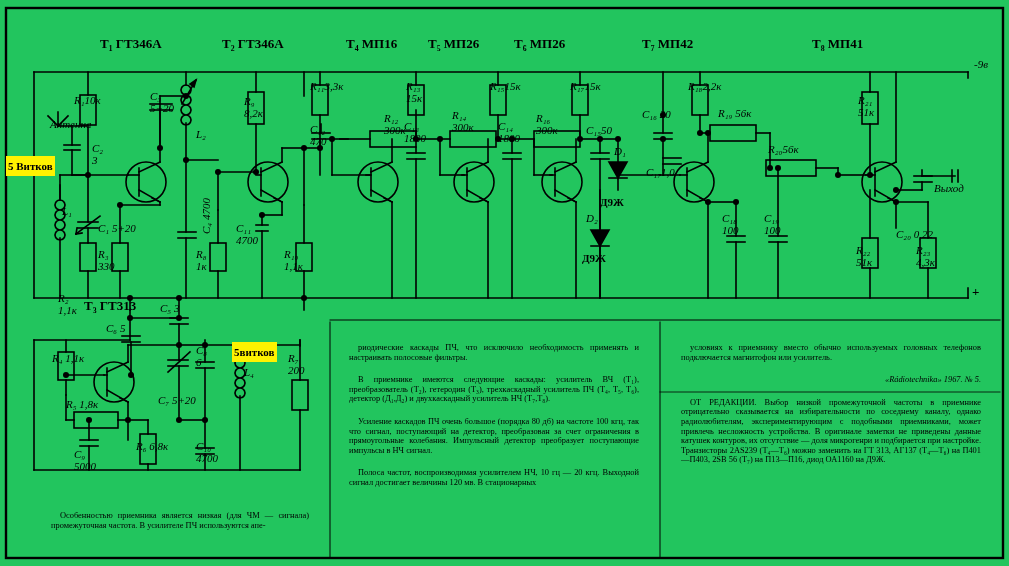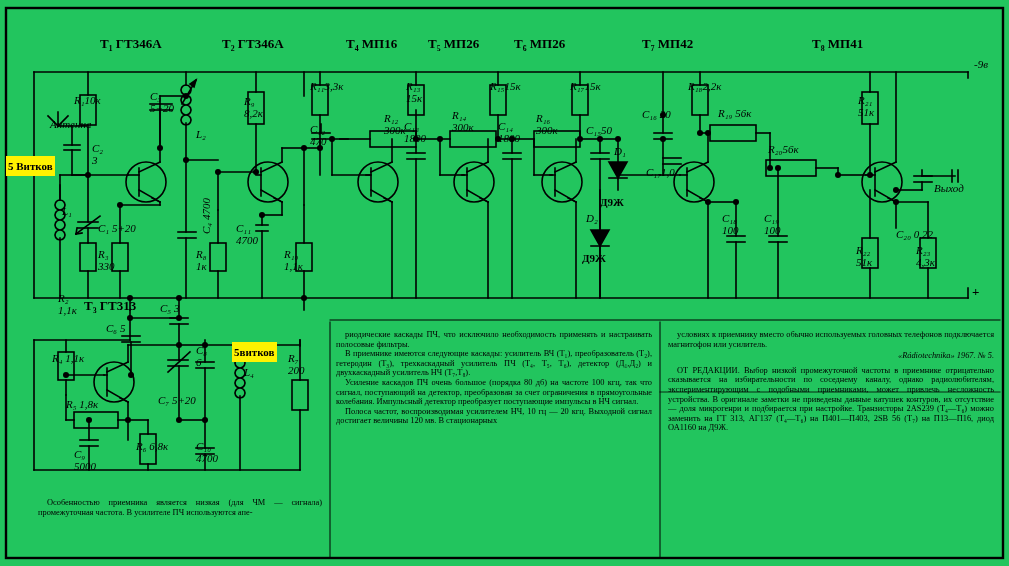--- a/index.html
+++ b/index.html
@@ -6,21 +6,21 @@
   body{width:1009px;height:566px;overflow:hidden;font-family:"Liberation Serif",serif;}
   #page{position:relative;width:1009px;height:566px;background:#22c55e;}
   .lbl{position:absolute;font-family:"Liberation Serif",serif;color:#000;white-space:nowrap;}
   .bold{font-weight:bold;}
   .ital{font-style:italic;}
   .md{font-size:11px;}
   .lg{font-size:13px;}
   .hl{background:#fff200;padding:4px 2px;}
   .col{position:absolute;font-size:8.4px;line-height:9.6px;text-align:justify;color:#000;
        font-family:"Liberation Serif",serif;}
-  .col p{margin:0;text-indent:9px;}
+  .col p{margin:13px;text-indent:9px;}
   svg{position:absolute;left:0;top:0;}
   .rotlbl{transform-origin:left top;}
 </style>
 </head>
 <body>
 
 <div id="page">
 
 <svg width="1009" height="566">
   <g stroke="#000" stroke-width="1.6" fill="none" stroke-linecap="square">

